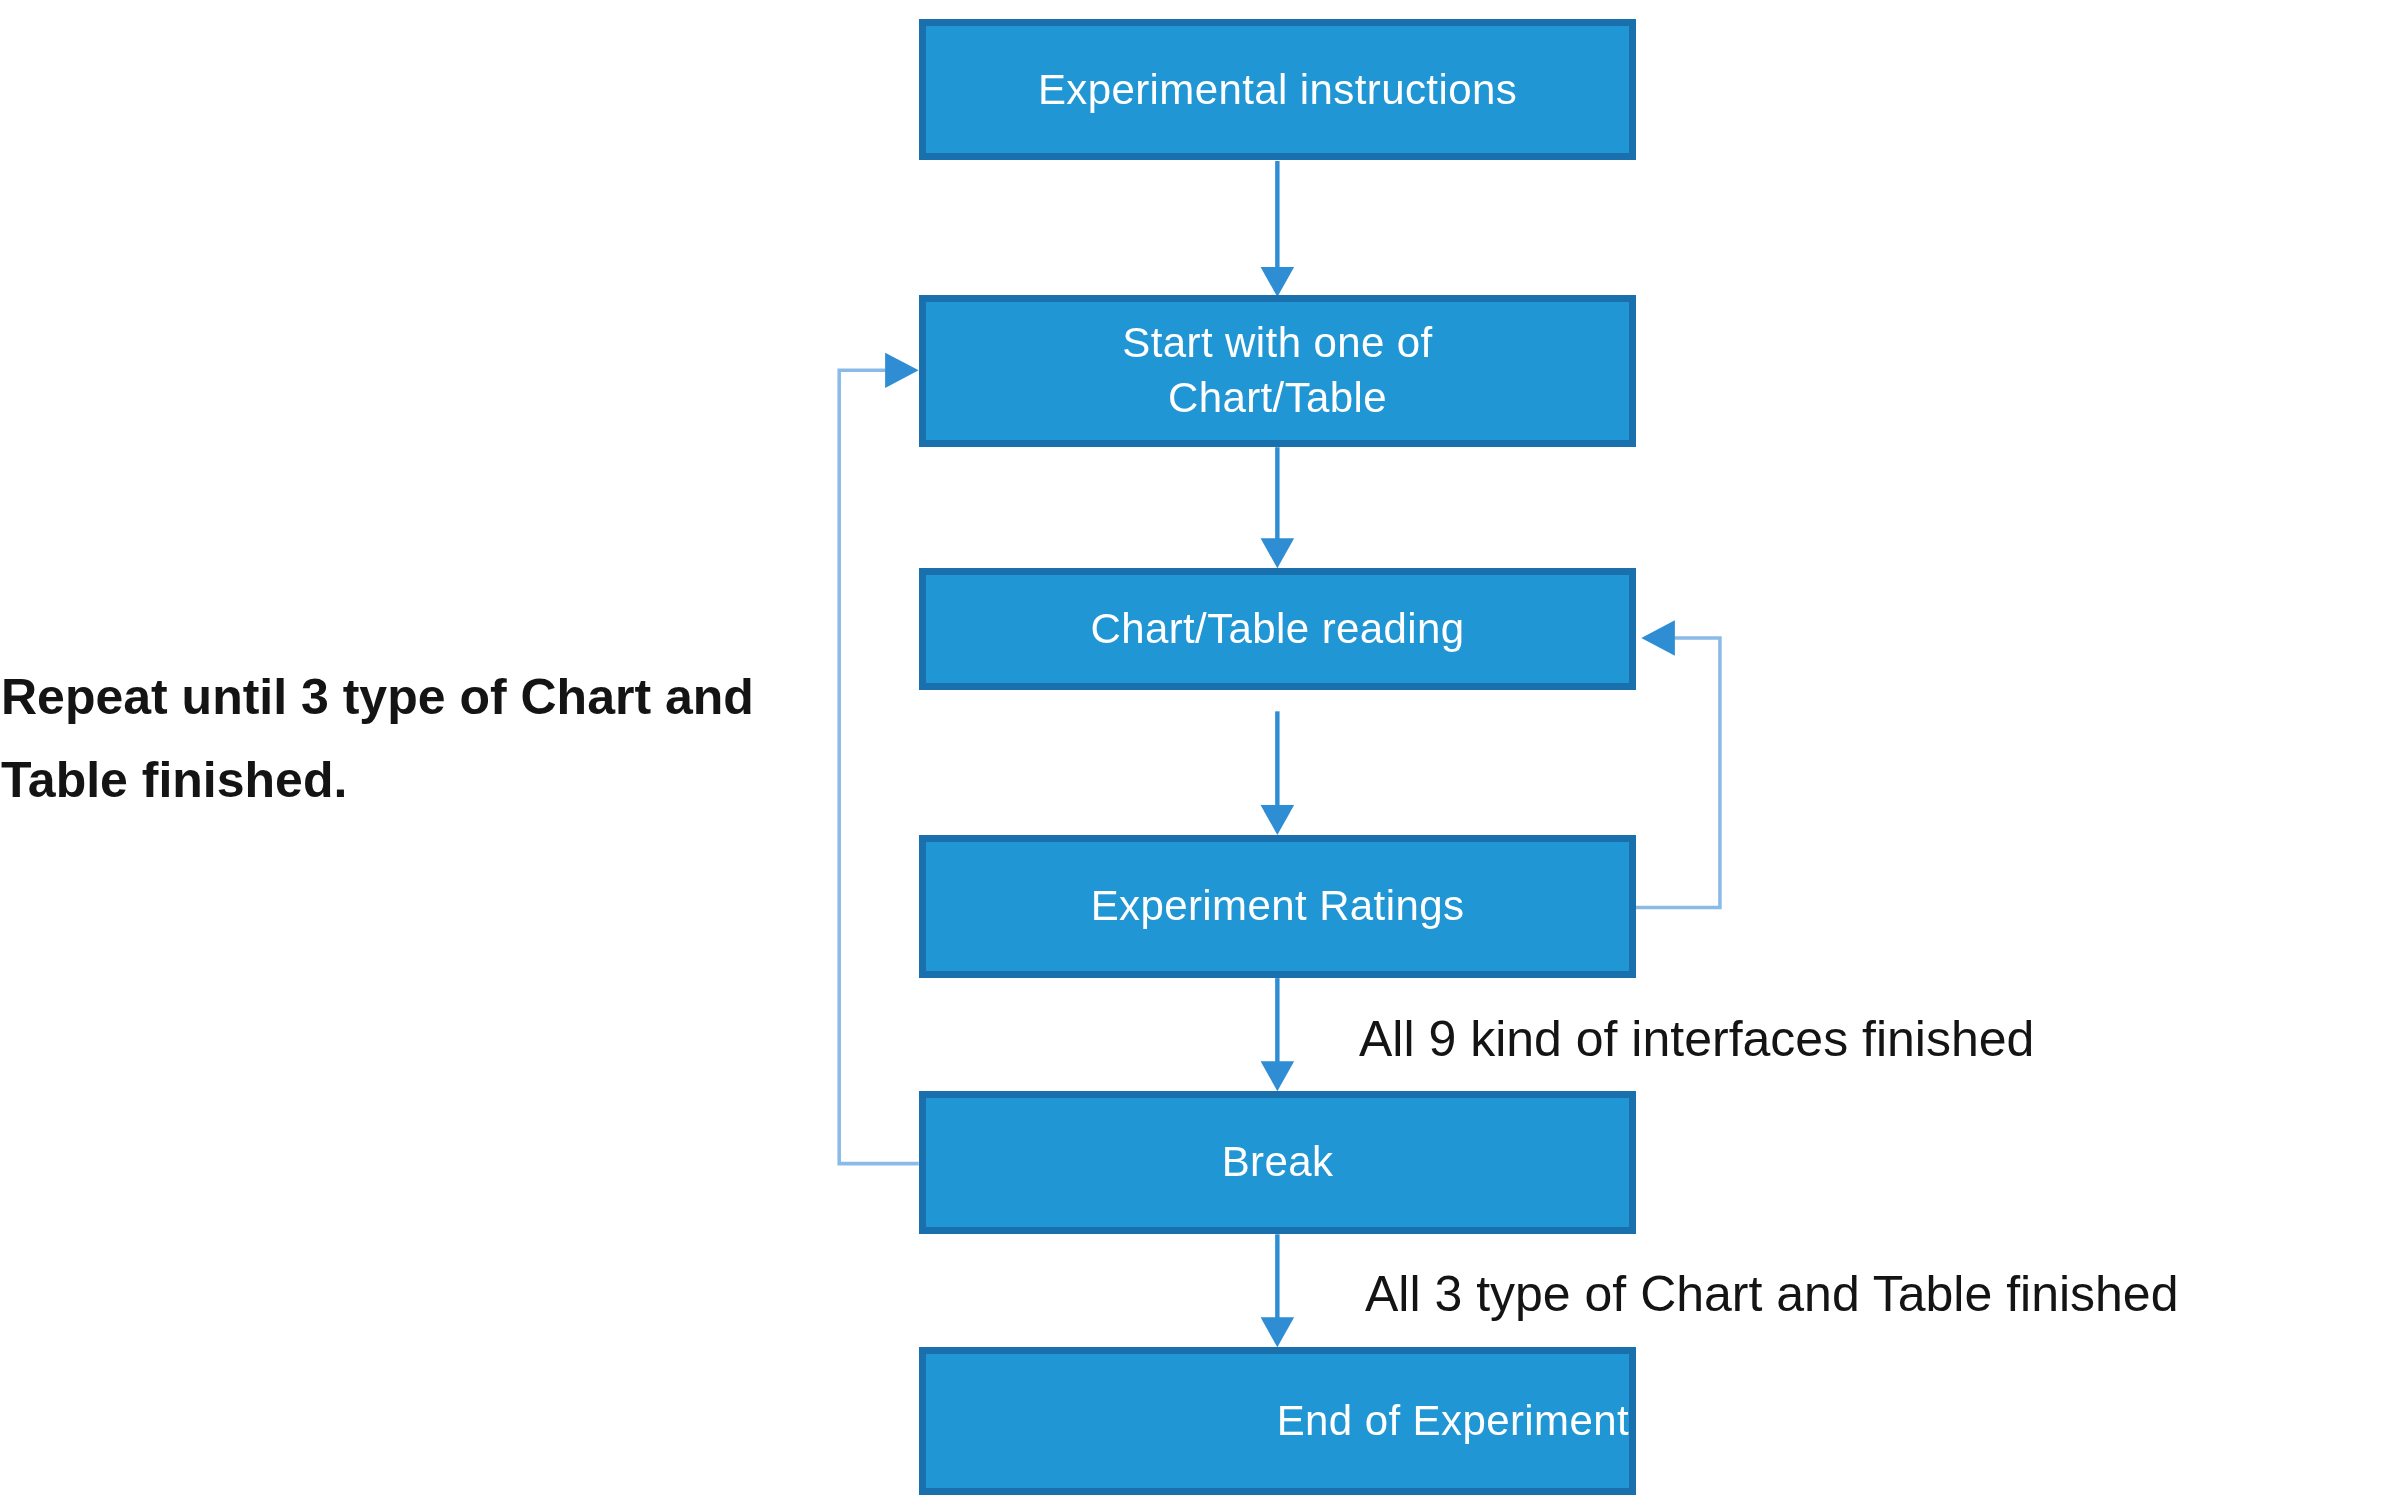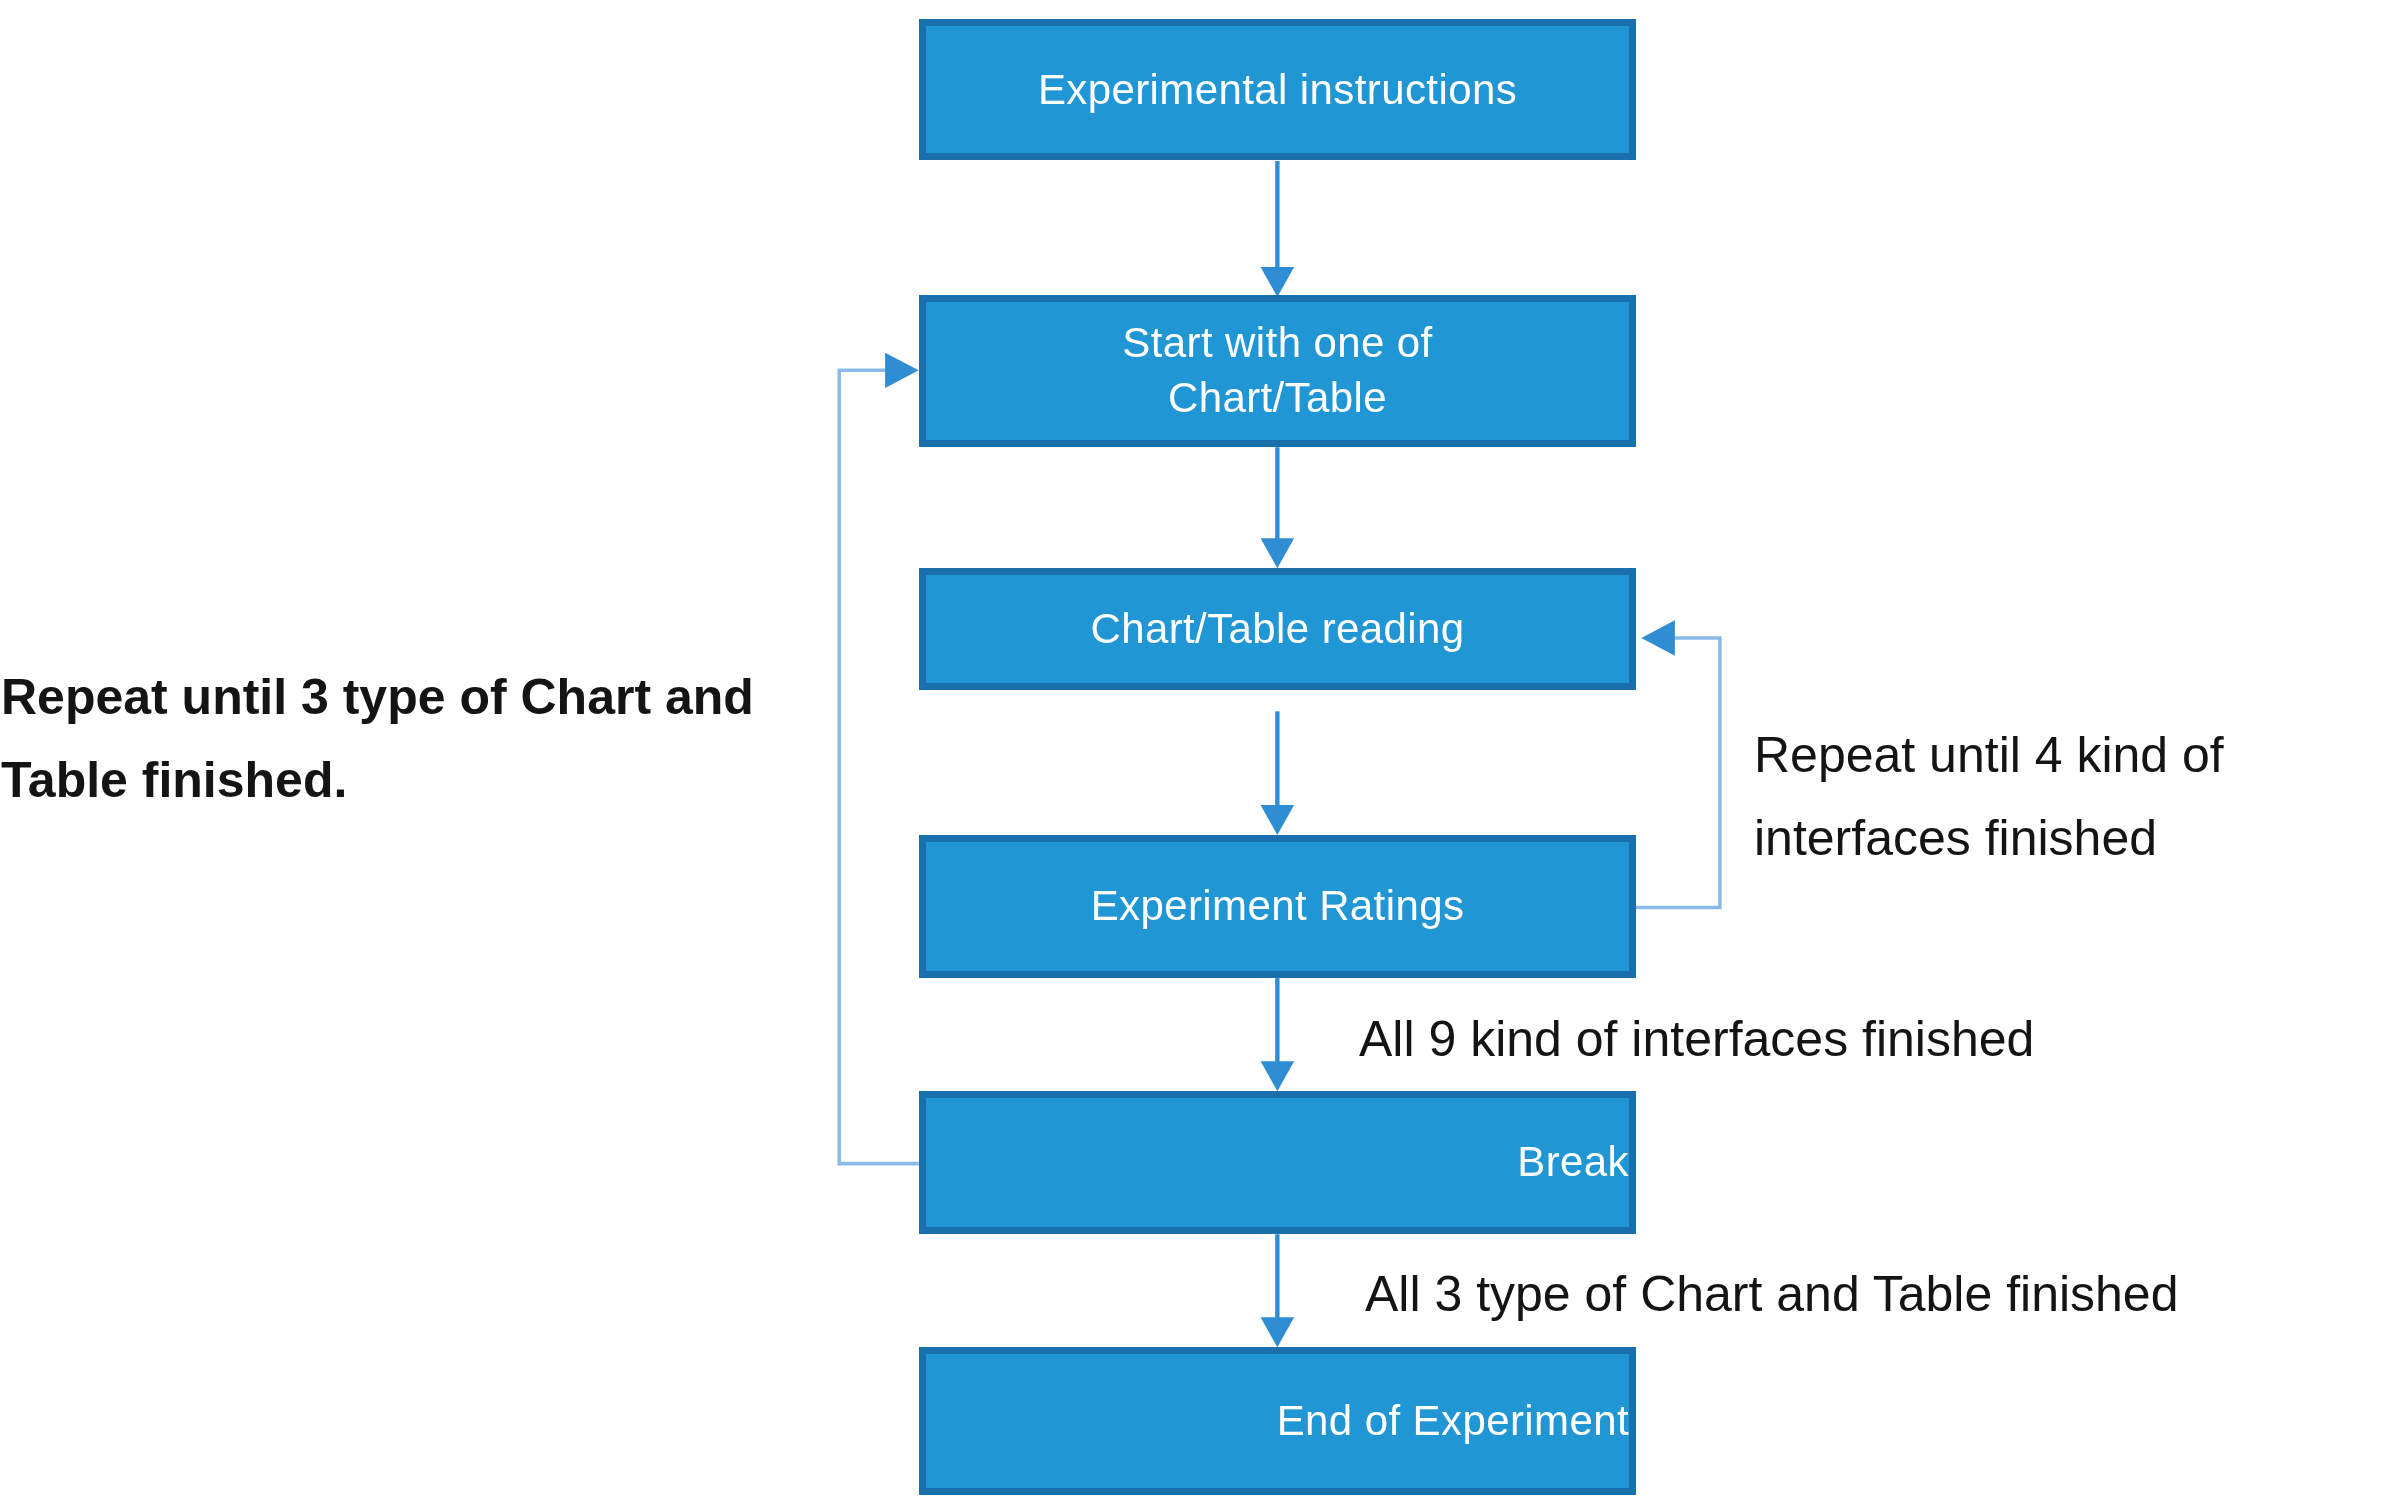--- a/index.html
+++ b/index.html
@@ -122,30 +122,29 @@
   </div>
 
   <div class="node" style="top:568px;height:122px;">
     <span class="node-label">Chart/Table reading</span>
   </div>
 
   <div class="node" style="top:835px;height:143px;">
     <span class="node-label">Experiment Ratings</span>
   </div>
 
-  <div class="node" style="top:1091px;height:143px;justify-content:flex-end;">
+  <div class="node" style="top:1091px;height:143px;">
     <span class="node-label">Break</span>
   </div>
 
   <div class="node" style="top:1347px;height:148px;justify-content:flex-end;">
     <span class="node-label">End of Experiment</span>
   </div>
 
   <div class="annotation" style="left:1px;top:656px;width:804px;font-weight:bold;">Repeat until 3 type of Chart and Table finished.</div>
 
-  <div class="annotation" style="left:1754px;top:714px;width:618px;">Repeat until 4 kind of interfaces finished</div>
 
   <div class="annotation nowrap" style="left:1359px;top:998px;">All 9 kind of interfaces finished</div>
 
   <div class="annotation nowrap" style="left:1365px;top:1253px;">All 3 type of Chart and Table finished</div>
 
 </div>
 
 
 </body></html>

